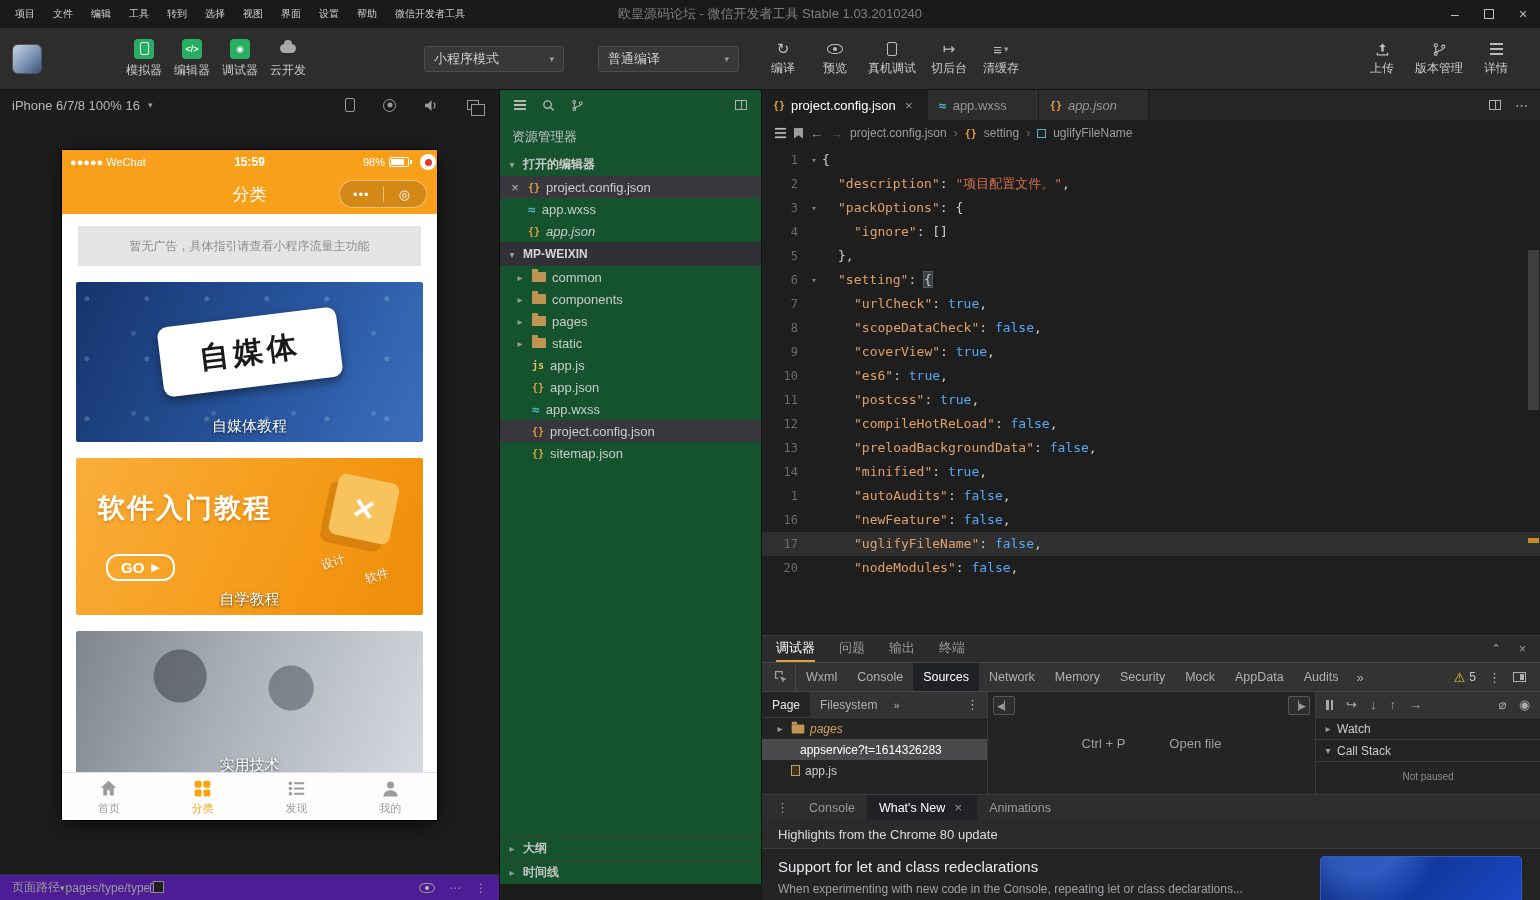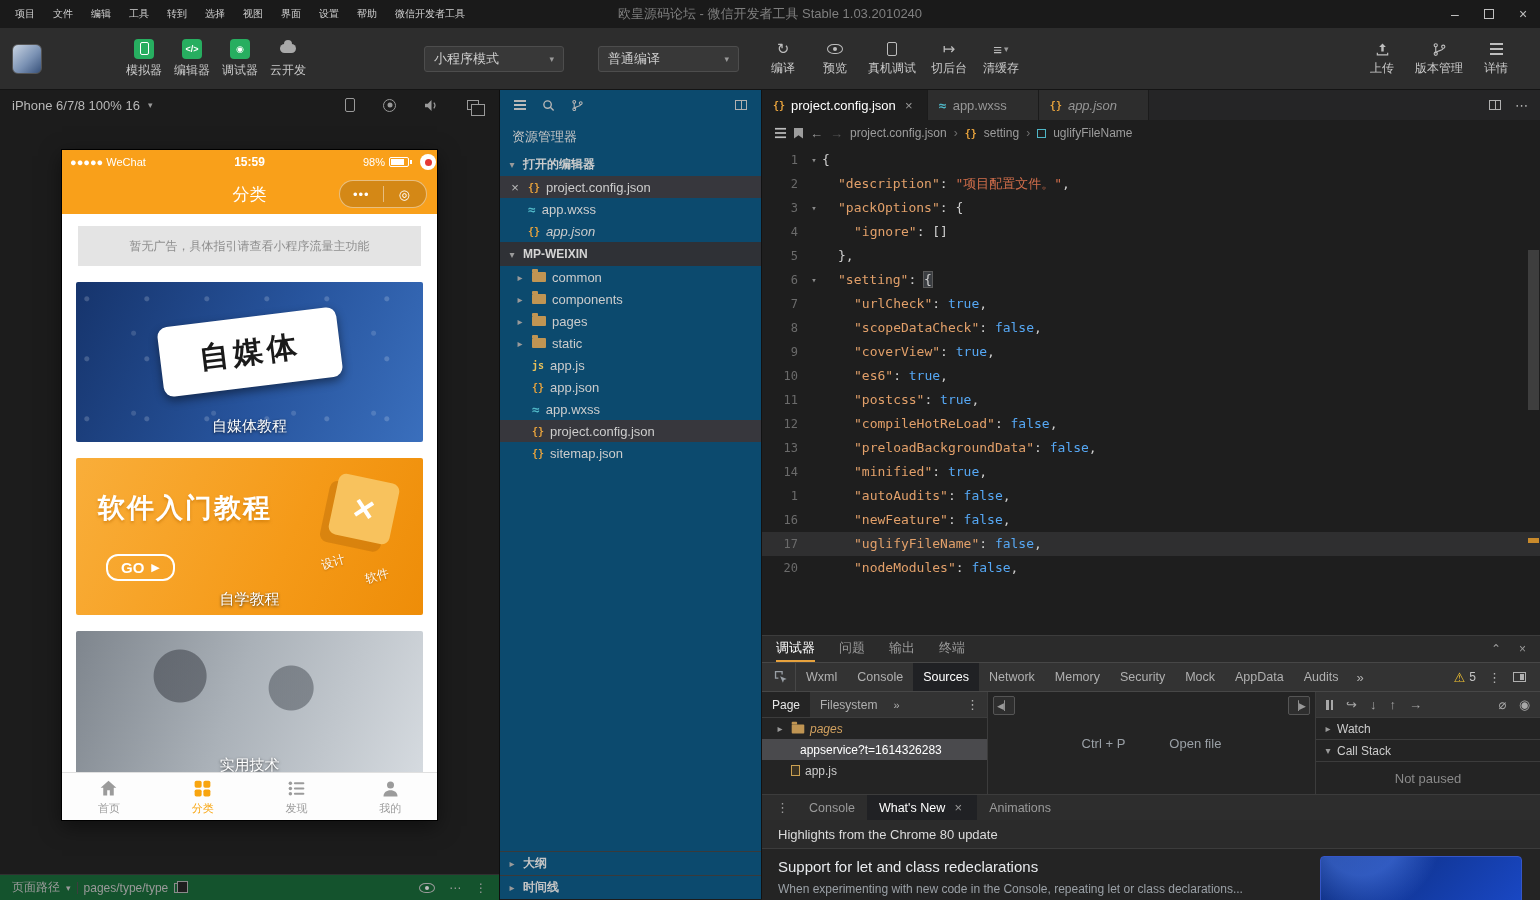--- a/index.html
+++ b/index.html
@@ -85,28 +85,28 @@
   .tagB { right:34px; bottom:30px; }
   .card3 { background:
       radial-gradient(circle at 30% 30%, rgba(60,64,72,.55) 26px, transparent 27px),
       radial-gradient(circle at 62% 38%, rgba(70,76,84,.5) 22px, transparent 23px),
       linear-gradient(110deg,#7e858d,#aab1b8 45%,#d6dbe0); height:150px; }
   .p-tabbar { position:absolute; left:0; right:0; bottom:0; height:48px; background:#fdfdfd; border-top:1px solid #e0e0e0; display:flex; }
   .p-tab { flex:1; display:flex; flex-direction:column; align-items:center; justify-content:center; gap:2px; color:#9b9b9b; font-size:11px; }
   .p-tab.active { color:#f8a50f; }
   .p-tab-ic { height:22px; display:flex; align-items:center; }
 
-  .sim-foot { position:absolute; bottom:0; left:0; width:100%; height:26px; background:#14532d; border-top:1px solid #303030; display:flex; align-items:center; gap:6px; padding:0 12px; color:#9a9a9a; font-size:12px; }
+  .sim-foot { position:absolute; bottom:0; left:0; width:100%; height:26px; background:#4c1d95; border-top:1px solid #303030; display:flex; align-items:center; padding:0 12px; color:#9a9a9a; font-size:12px; }
   .vdiv { width:1px; height:12px; background:#3d3d3d; }
   .copy-ic { width:9px; height:10px; border:1px solid #8a8a8a; position:relative; display:inline-block; }
   .copy-ic::before { content:""; position:absolute; left:2px; top:-3px; width:9px; height:10px; border:1px solid #8a8a8a; background:#1e1e1e; }
   .foot-right { margin-left:auto; display:flex; align-items:center; gap:14px; color:#9a9a9a; }
 
   
-  .x-col { position:absolute; left:500px; top:90px; width:262px; bottom:1px; background:#0c4a6e; border-right:1px solid #121212; }
+  .x-col { position:absolute; left:500px; top:90px; width:262px; bottom:16px; background:#14532d; border-right:1px solid #121212; }
   .x-head { height:30px; display:flex; align-items:center; gap:16px; padding:0 14px; }
   .x-head .spacer { flex:1; }
   .x-title { padding:8px 12px 6px; font-size:13px; color:#c5c5c5; }
   .x-sec { height:24px; display:flex; align-items:center; gap:5px; padding:0 6px; font-size:12px; font-weight:bold; color:#cccccc; }
   .x-root { height:24px; display:flex; align-items:center; gap:5px; padding:0 6px; font-size:12px; font-weight:bold; color:#d5d5d5; background:#2f3136; }
   .chev { width:12px; text-align:center; color:#9a9a9a; font-size:10px; flex:none; }
   .x-item { height:22px; display:flex; align-items:center; gap:6px; padding-left:8px; font-size:13px; color:#cccccc; }
   .x-item.sel { background:#37373d; }
   .xi-close { width:14px; text-align:center; color:#bbb; flex:none; }
   .fi { font-family:"DejaVu Sans Mono",monospace; font-size:10px; font-weight:bold; flex:none; }
@@ -192,21 +192,21 @@
   .corner-l { left:5px; }
   .corner-r { right:5px; }
   .mid-hint { position:absolute; left:0; right:0; top:50%; transform:translateY(-50%); display:flex; justify-content:center; gap:44px; color:#9aa0a6; font-size:13px; }
 
   .src-right { width:224px; background:#242424; display:flex; flex-direction:column; }
   .dbg-controls { height:26px; background:#333; border-bottom:1px solid #3c3c3c; display:flex; align-items:center; padding:0 10px; gap:13px; color:#a8a8a8; font-size:13px; flex:none; }
   .pause-ic { display:inline-flex; gap:2px; }
   .pause-ic i { width:2.5px; height:10px; background:#a8a8a8; display:inline-block; }
   .dc-right { margin-left:auto; display:flex; gap:12px; }
   .watch-row, .stack-row { height:22px; display:flex; align-items:center; gap:3px; padding:0 6px; font-size:12px; color:#ccc; border-bottom:1px solid #3c3c3c; flex:none; }
-  .not-paused { text-align:center; color:#8a8a8a; font-size:13px; padding-top:9px; }
+  .not-paused { text-align:center; color:#8a8a8a; font-size:10px; padding-top:9px; }
 
   .drawer-tabs { height:26px; background:#2d2d2d; border-top:1px solid #3c3c3c; display:flex; align-items:center; padding:0 6px; flex:none; }
   .dw-more { color:#9a9a9a; padding:0 8px; }
   .dw-strip { display:flex; height:100%; }
   .dw-tab { padding:0 12px; height:100%; display:flex; align-items:center; gap:6px; color:#9a9a9a; font-size:12.5px; }
   .dw-tab.active { background:#202124; color:#fff; }
   .drawer-head { height:28px; display:flex; align-items:center; padding:0 16px; color:#dcdcdc; font-size:13px; background:#2b2b2b; flex:none; }
   .article { flex:1; background:#242424; border-top:1px solid #3c3c3c; padding:9px 16px; position:relative; overflow:hidden; }
   .a-title { color:#e8eaed; font-size:15px; margin-bottom:6px; }
   .a-body { color:#9aa0a6; font-size:12px; width:520px; line-height:1.45; }

